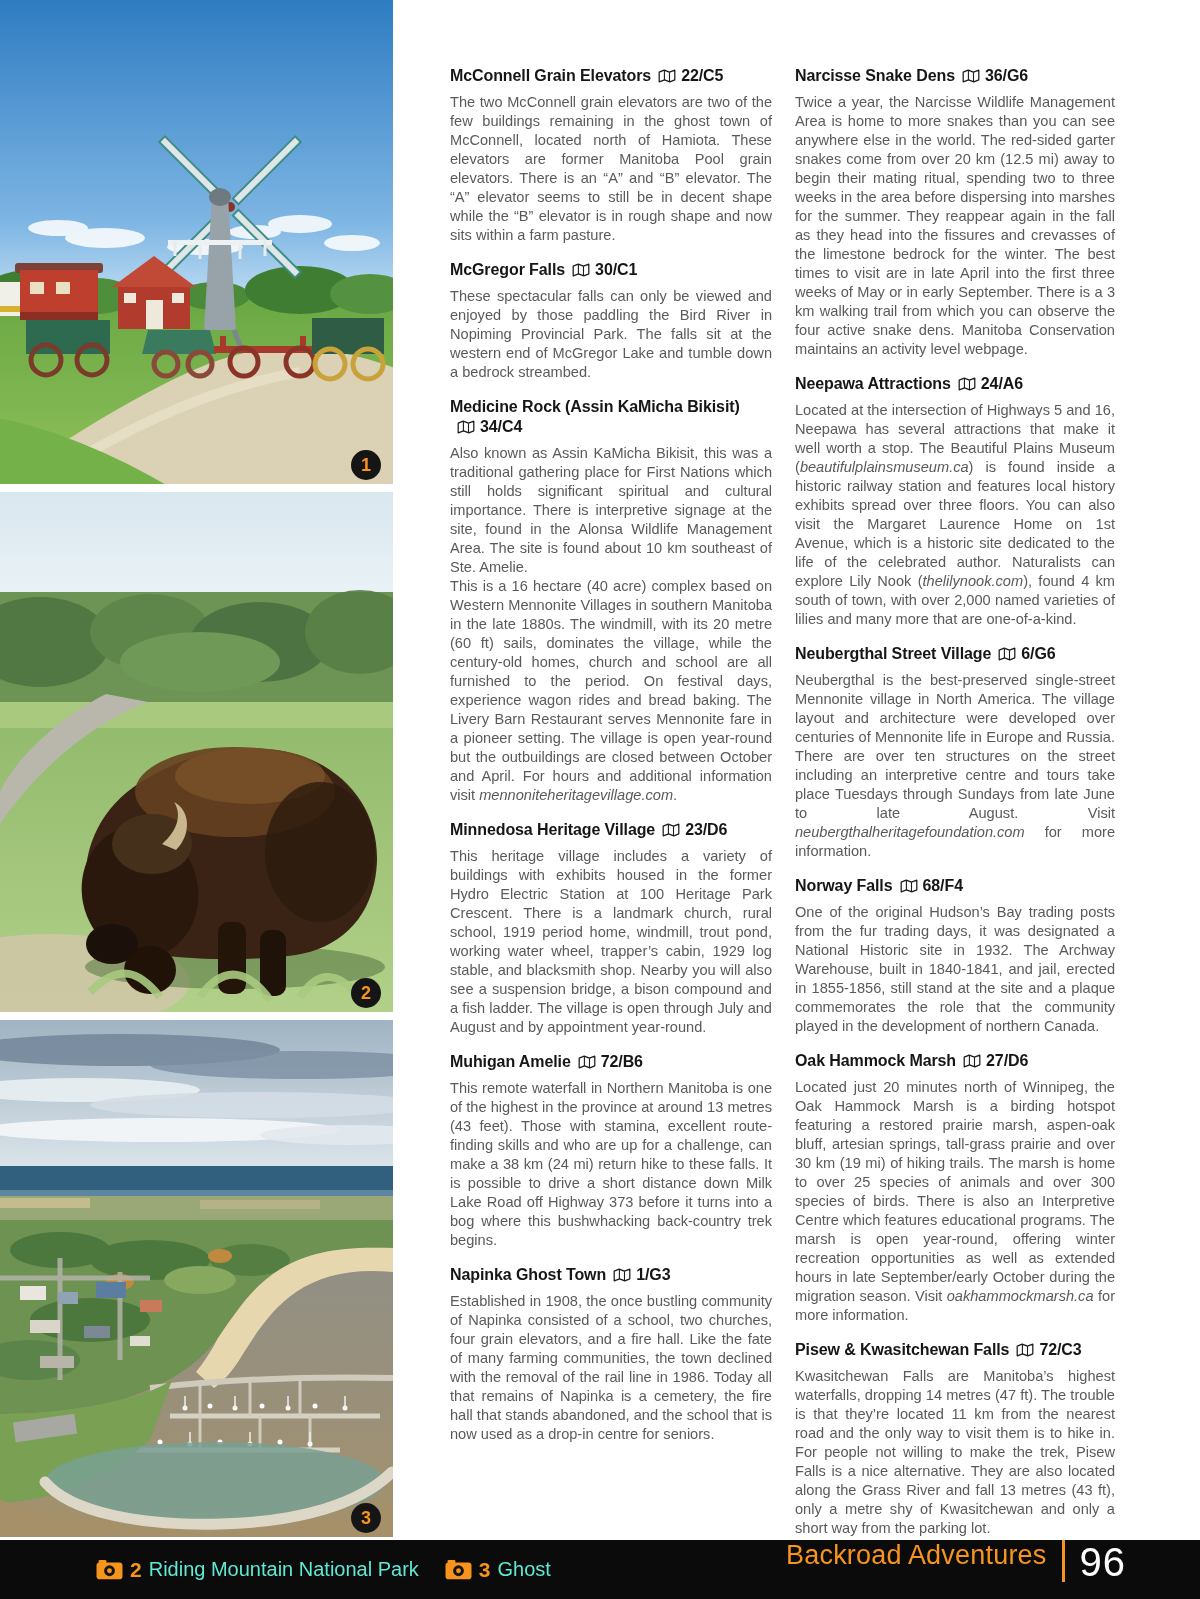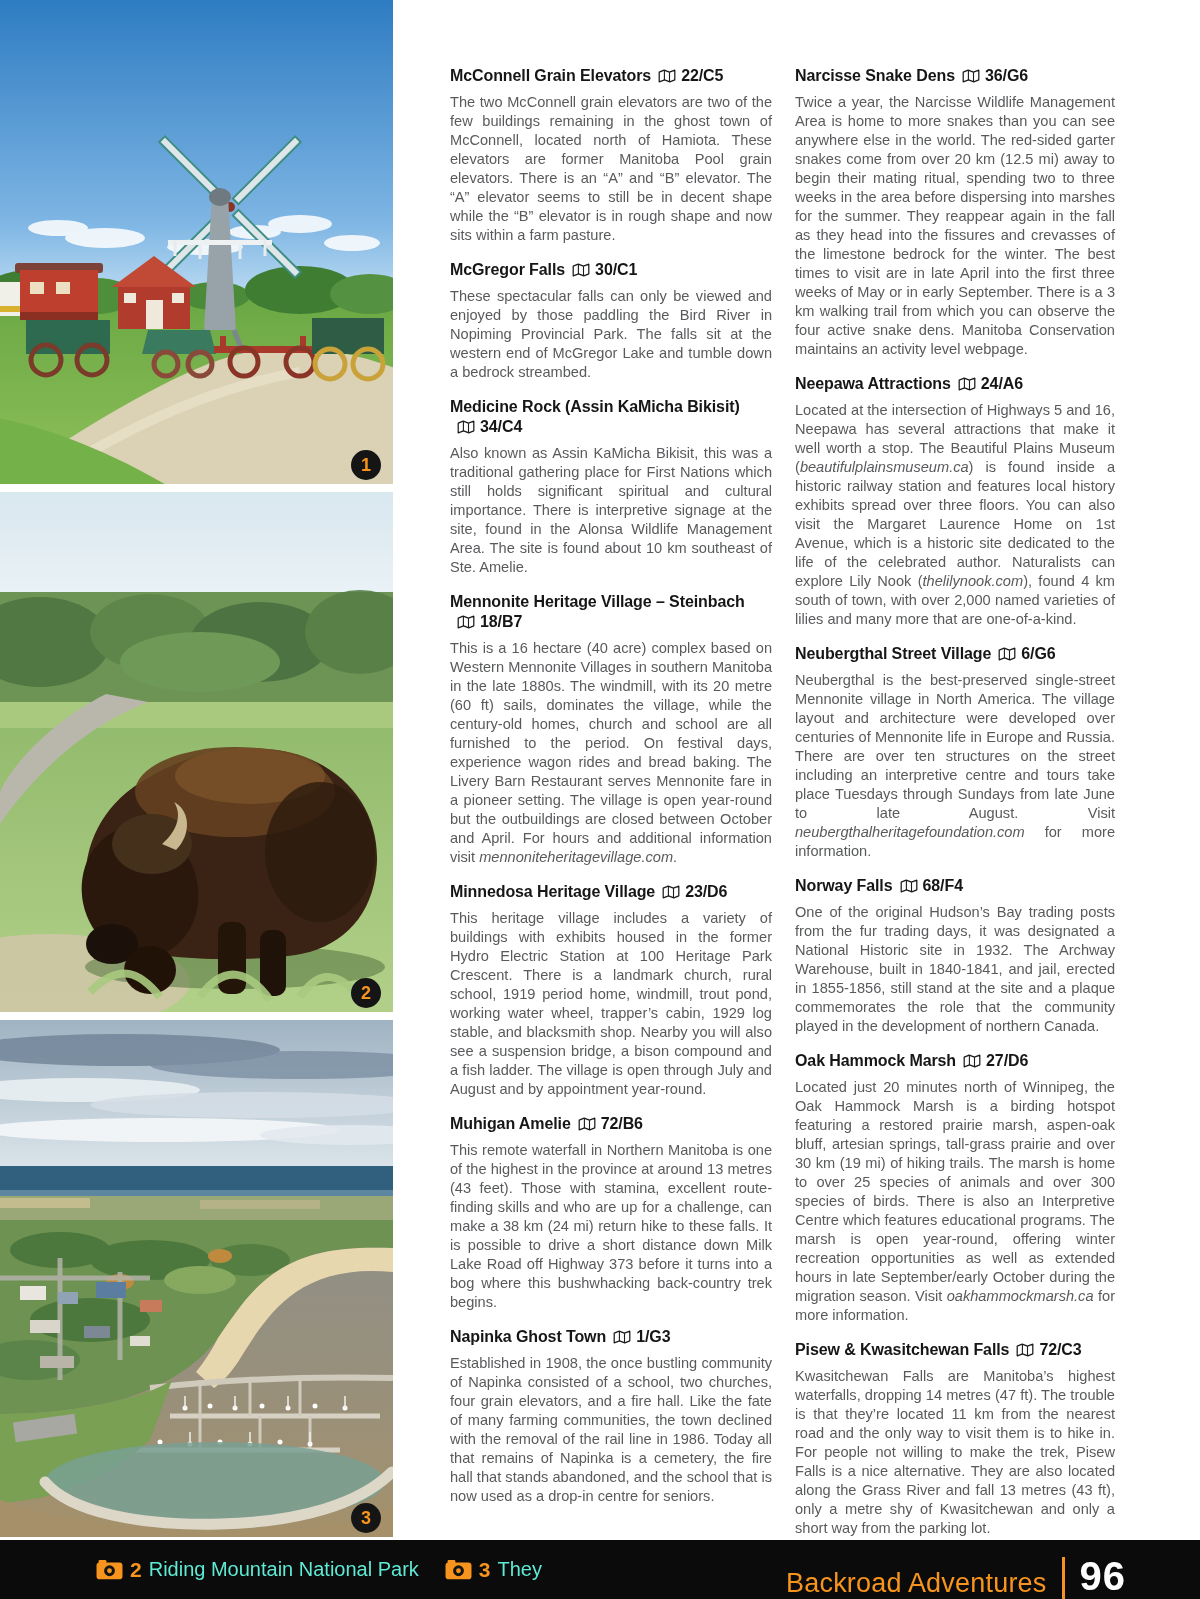--- a/index.html
+++ b/index.html
@@ -25,24 +25,24 @@
   .mapicon{width:18px;height:14px;vertical-align:-2px;}
   .mapref .ref{margin-left:5px;}
   .sec-b{margin:0;font-size:14.6px;line-height:19px;color:#595a5c;text-align:justify;}
   .sec-b i{font-style:italic;}
   
   .footer{position:absolute;left:0;top:1540px;width:1200px;height:59px;background:#0b0b0b;}
   .credits{position:absolute;left:96px;top:0;height:59px;display:flex;align-items:center;gap:26px;}
   .credit{display:flex;align-items:center;gap:7px;}
   .credit .num{color:#f7941d;font-weight:bold;font-size:21px;}
   .credit .lbl{color:#5eead4;font-size:20px;}
-  .brandbox{position:absolute;right:74px;top:0;height:59px;display:flex;align-items:flex-end;}
+  .brandbox{position:absolute;right:74px;top:0;height:59px;display:flex;align-items:flex-start;}
   .brand{color:#f7941d;font-size:27px;letter-spacing:0.2px;}
   .brand-sep{width:3px;height:42px;background:#f7941d;margin:0 15px;}
-  .pagenum{color:#ffffff;font-size:40px;font-weight:bold;letter-spacing:1px;}
+  .pagenum{color:#ffffff;font-size:40px;font-weight:normal;letter-spacing:1px;}
 </style>
 </head>
 <body>
 
 <div class="page">
 
   <div class="photo" id="photo1">
     <svg viewBox="0 0 393 484" width="393" height="484" preserveAspectRatio="none">
       <defs>
         <linearGradient id="p1sky" x1="0" y1="0" x2="0" y2="1">
@@ -280,24 +280,20 @@
     <p class="sec-b"><span>These spectacular falls can only be viewed and enjoyed by those paddling the Bird River in Nopiming Provincial Park. The falls sit at the western end of McGregor Lake and tumble down a bedrock streambed.</span></p>
   </section>
       <section class="sec">
     <h3 class="sec-h"><span class="t">Medicine Rock (Assin KaMicha Bikisit)</span><span class="mapref"><svg class="mapicon" viewBox="0 0 18 14" aria-hidden="true">
               <path d="M1.2 3.2 L6.2 1.2 L11.4 3.2 L16.8 1.2 L16.8 10.8 L11.8 12.8 L6.6 10.8 L1.2 12.8 Z" fill="none" stroke="#1b1b1b" stroke-width="1.25" stroke-linejoin="round"></path>
               <path d="M6.4 1.5 V10.9 M11.5 3.3 V12.6" stroke="#1b1b1b" stroke-width="1.1" fill="none"></path>
             </svg><span class="ref">34/C4</span></span></h3>
     <p class="sec-b"><span>Also known as Assin KaMicha Bikisit, this was a traditional gathering place for First Nations which still holds significant spiritual and cultural importance. There is interpretive signage at the site, found in the Alonsa Wildlife Management Area. The site is found about 10 km southeast of Ste. Amelie.</span></p>
   </section>
       <section class="sec">
-    <h3 class="sec-h"><span class="t">Mennonite Heritage Village – Steinbach</span><span class="mapref"><svg class="mapicon" viewBox="0 0 18 14" aria-hidden="true">
-              <path d="M1.2 3.2 L6.2 1.2 L11.4 3.2 L16.8 1.2 L16.8 10.8 L11.8 12.8 L6.6 10.8 L1.2 12.8 Z" fill="none" stroke="#1b1b1b" stroke-width="1.25" stroke-linejoin="round"></path>
-              <path d="M6.4 1.5 V10.9 M11.5 3.3 V12.6" stroke="#1b1b1b" stroke-width="1.1" fill="none"></path>
-            </svg><span class="ref">18/B7</span></span></h3>
     <p class="sec-b"><span>This is a 16 hectare (40 acre) complex based on Western Mennonite Villages in southern Manitoba in the late 1880s. The windmill, with its 20 metre (60 ft) sails, dominates the village, while the century-old homes, church and school are all furnished to the period. On festival days, experience wagon rides and bread baking. The Livery Barn Restaurant serves Mennonite fare in a pioneer setting. The village is open year-round but the outbuildings are closed between October and April. For hours and additional information visit </span><i>mennoniteheritagevillage.com</i><span>.</span></p>
   </section>
       <section class="sec">
     <h3 class="sec-h"><span class="t">Minnedosa Heritage Village</span><span class="mapref"><svg class="mapicon" viewBox="0 0 18 14" aria-hidden="true">
               <path d="M1.2 3.2 L6.2 1.2 L11.4 3.2 L16.8 1.2 L16.8 10.8 L11.8 12.8 L6.6 10.8 L1.2 12.8 Z" fill="none" stroke="#1b1b1b" stroke-width="1.25" stroke-linejoin="round"></path>
               <path d="M6.4 1.5 V10.9 M11.5 3.3 V12.6" stroke="#1b1b1b" stroke-width="1.1" fill="none"></path>
             </svg><span class="ref">23/D6</span></span></h3>
     <p class="sec-b"><span>This heritage village includes a variety of buildings with exhibits housed in the former Hydro Electric Station at 100 Heritage Park Crescent. There is a landmark church, rural school, 1919 period home, windmill, trout pond, working water wheel, trapper’s cabin, 1929 log stable, and blacksmith shop. Nearby you will also see a suspension bridge, a bison compound and a fish ladder. The village is open through July and August and by appointment year-round.</span></p>
   </section>
       <section class="sec">
@@ -373,21 +369,21 @@
         <span class="lbl">Riding Mountain National Park</span>
       </div>
       <div class="credit">
         <svg width="27" height="21" viewBox="0 0 26 20">
           <rect x="2.5" y="0.8" width="7.5" height="4.5" rx="1.2" fill="#f7941d"></rect>
           <rect x="0.5" y="3.2" width="25" height="16.3" rx="3" fill="#f7941d"></rect>
           <circle cx="13" cy="11.2" r="5.2" fill="#141414"></circle>
           <circle cx="13" cy="11.2" r="2.3" fill="#f7941d"></circle>
         </svg>
         <span class="num">3</span>
-        <span class="lbl">They</span>
+        <span class="lbl">Ghost</span>
       </div>
     </div>
     <div class="brandbox">
       <span class="brand">Backroad Adventures</span>
       <span class="brand-sep"></span>
       <span class="pagenum">96</span>
     </div>
   </div>
 
 </div>

